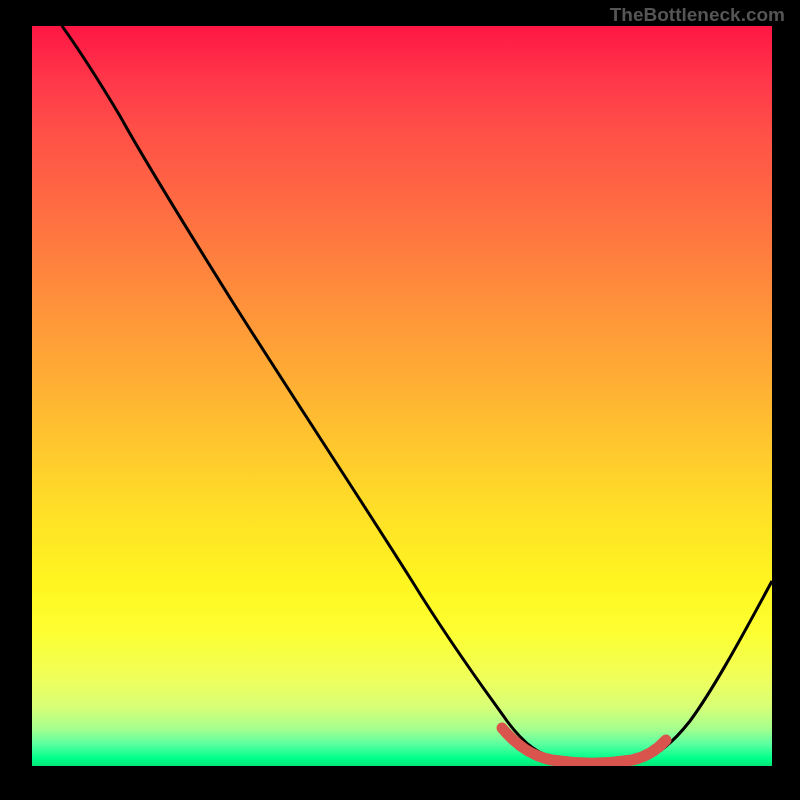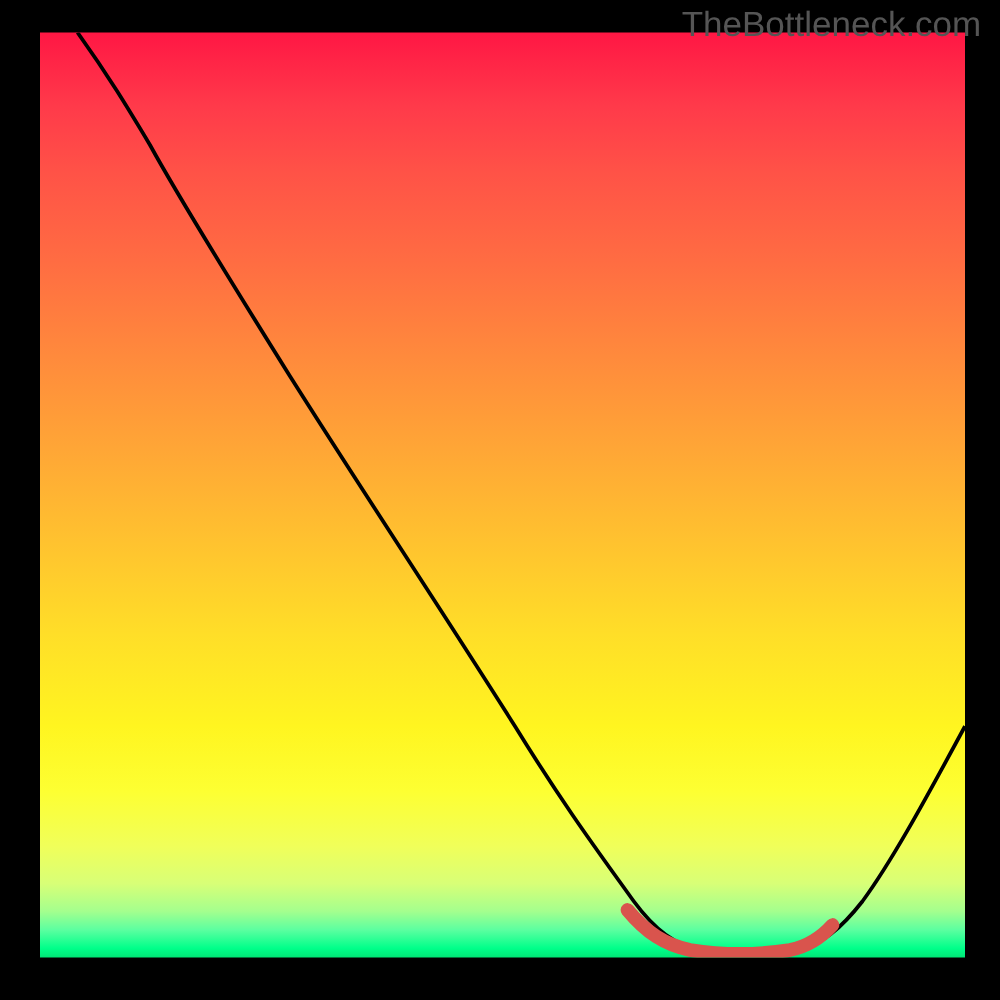--- a/index.html
+++ b/index.html
@@ -15,22 +15,22 @@
     width: 800px;
     height: 800px;
     position: relative;
     background: #000;
   }
   .watermark {
     position: absolute;
     top: 4px;
     right: 15px;
     color: #555;
-    font-size: 28px;
-    font-weight: 400;
+    font-size: 19px;
+    font-weight: 700;
     z-index: 10;
   }
   .plot-area {
     position: absolute;
     left: 32px;
     top: 26px;
     width: 740px;
     height: 740px;
     background: linear-gradient(to bottom,
       #ff1744 0%,

